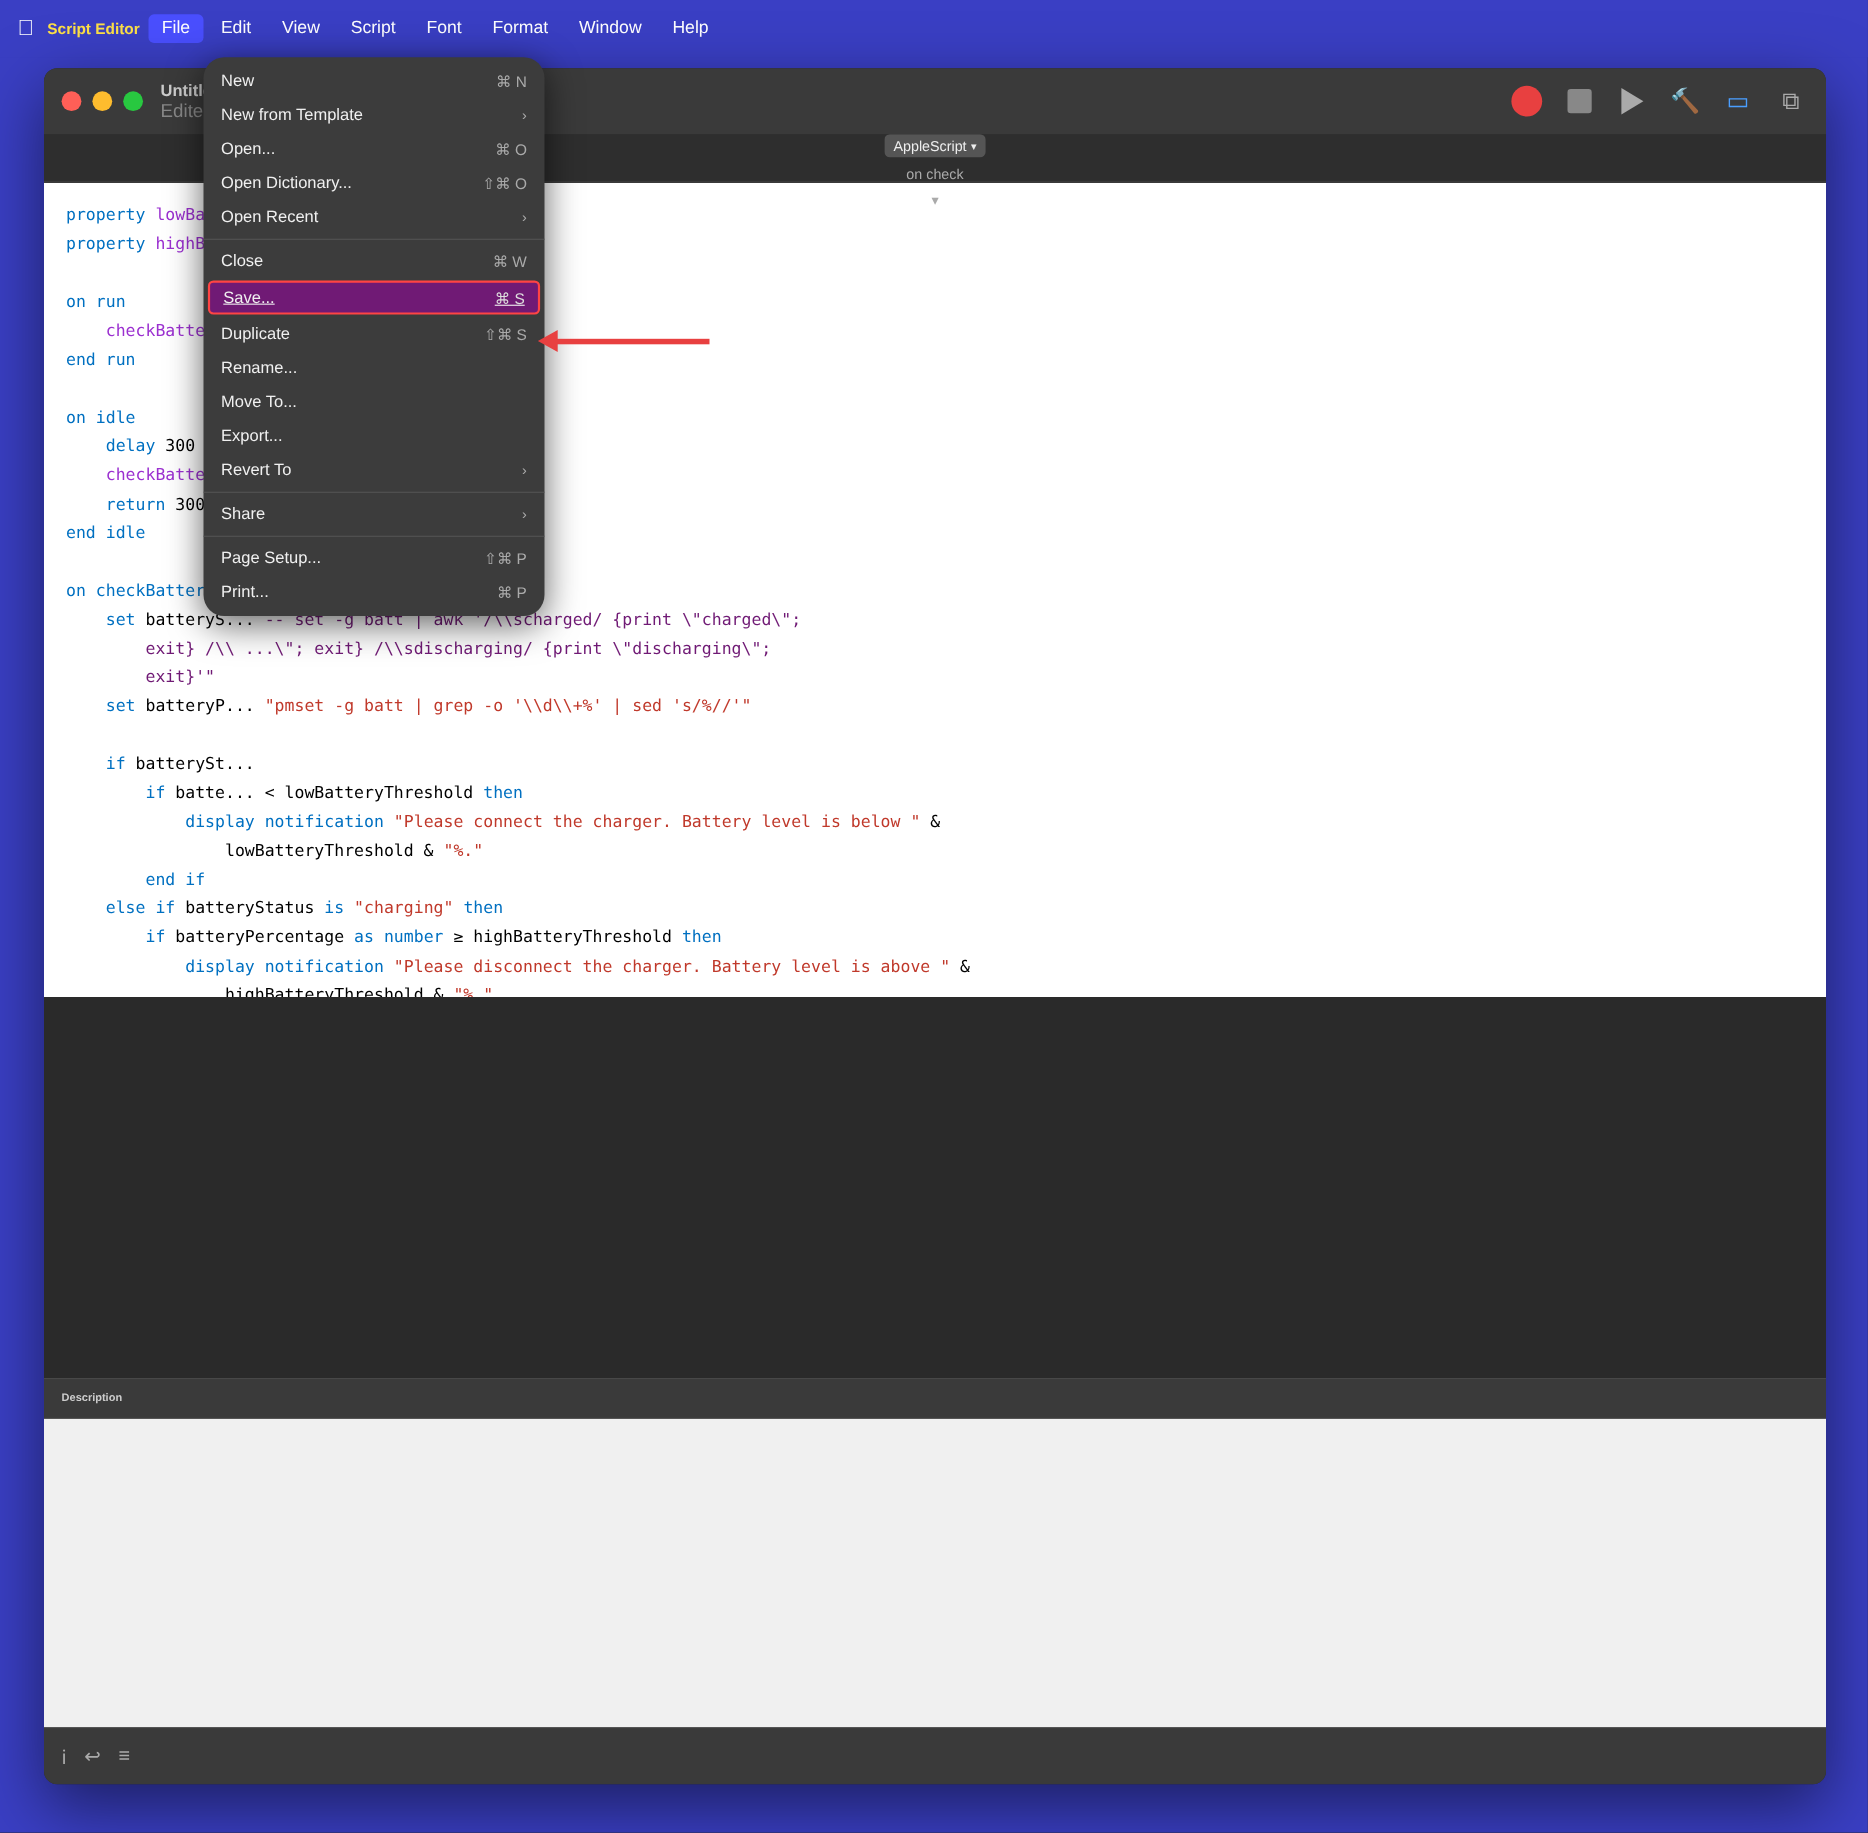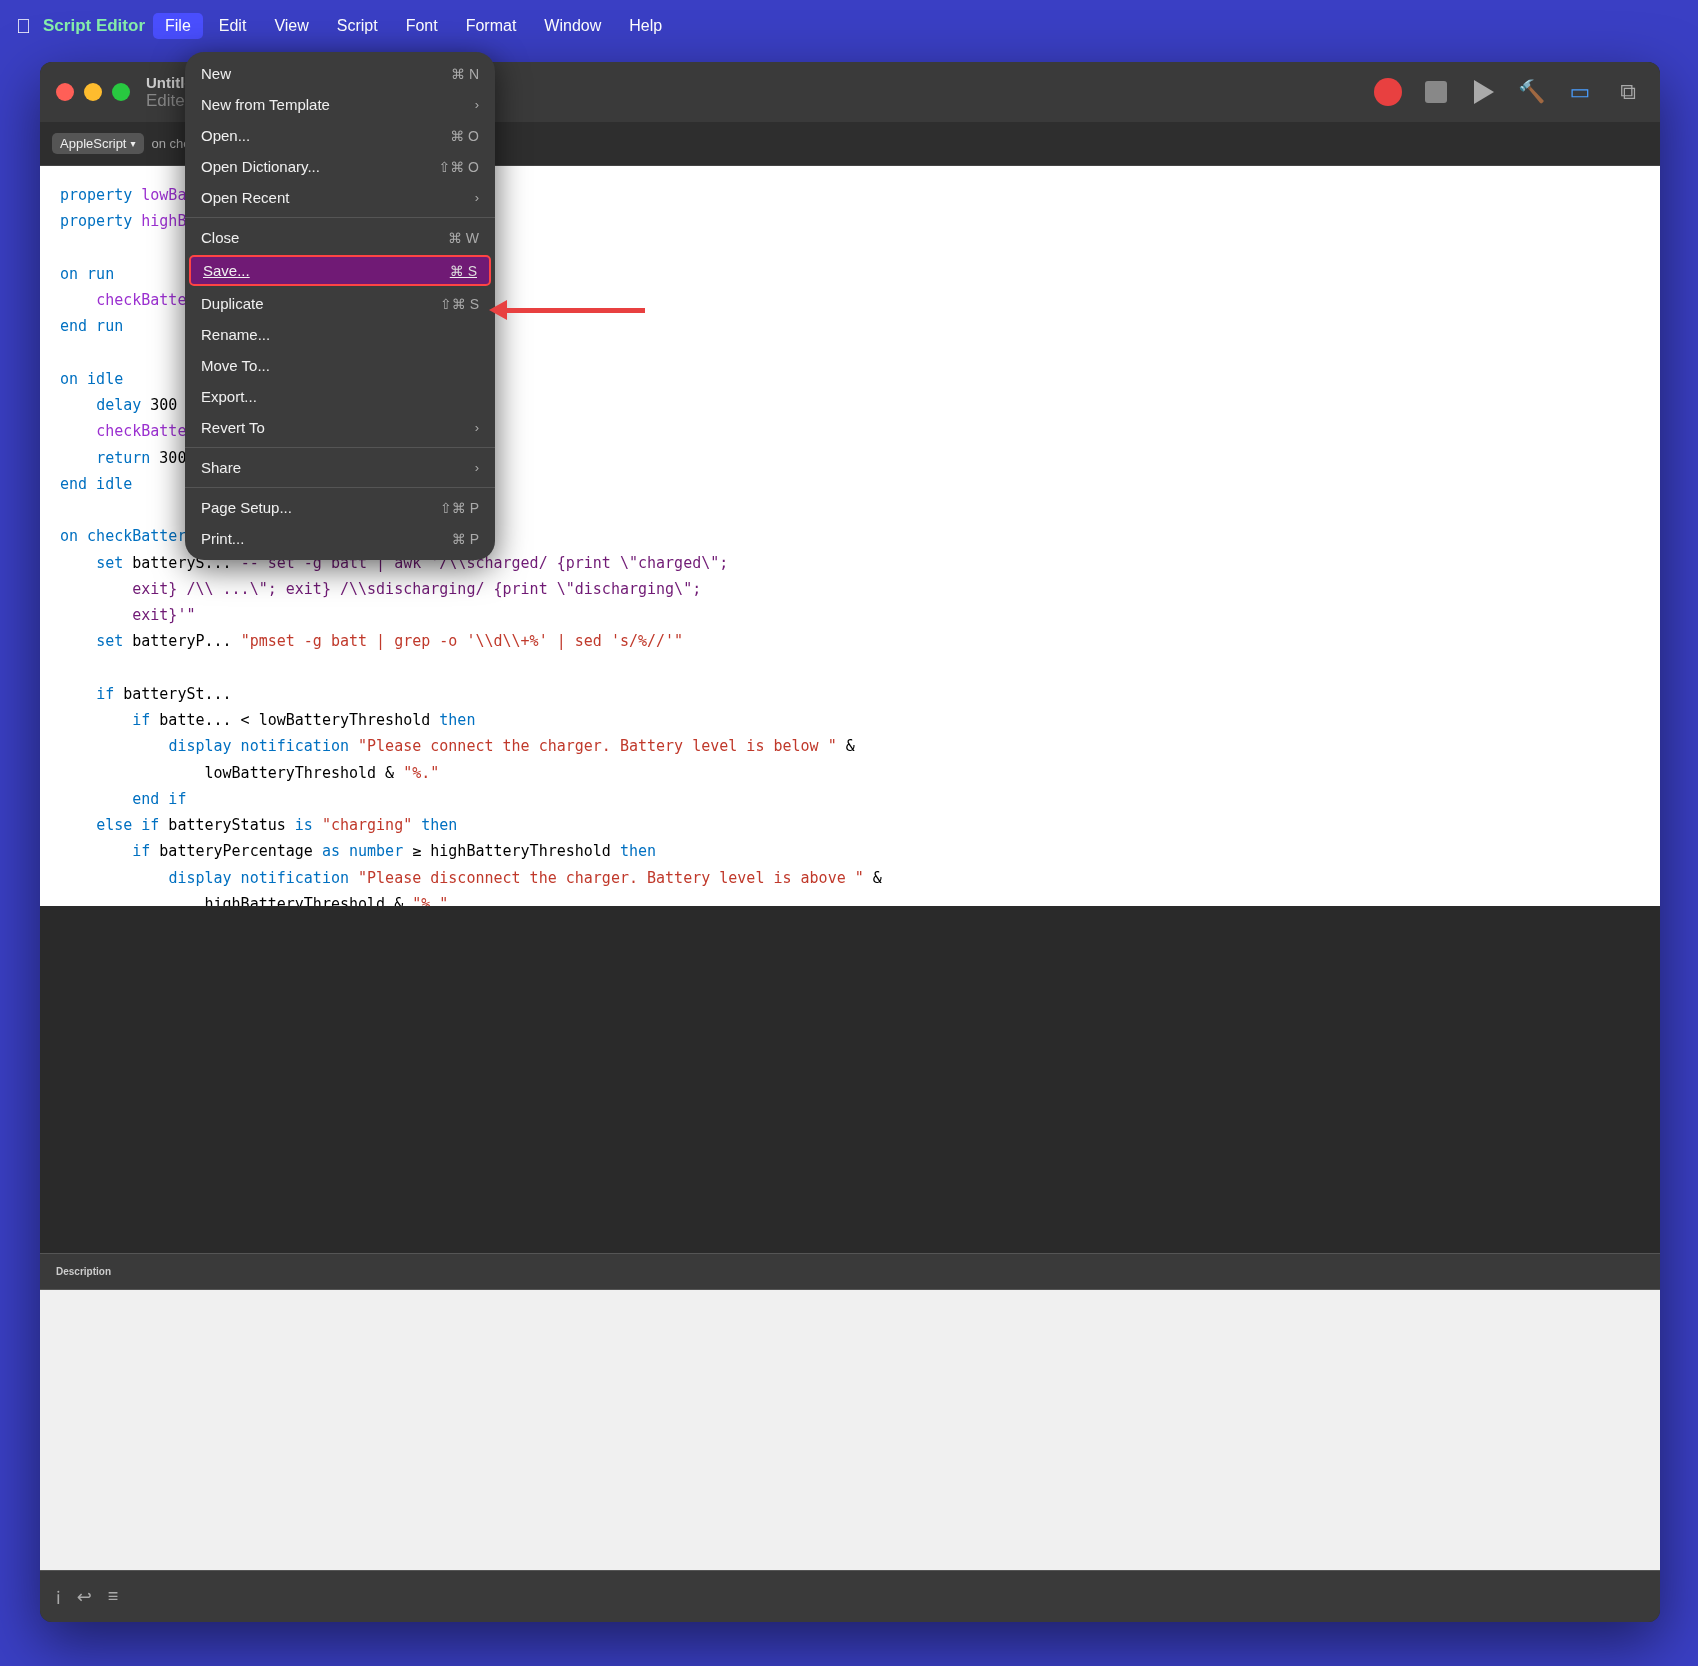--- a/index.html
+++ b/index.html
@@ -22,22 +22,22 @@
       padding: 0 16px;
       gap: 4px;
     }
     .menubar-apple {
       color: white;
       font-size: 20px;
       margin-right: 8px;
       cursor: pointer;
     }
     .menubar-app-name {
-      color: #86efac;
-      font-size: 17px;
+      color: #fde047;
+      font-size: 14px;
       font-weight: 600;
       margin-right: 4px;
     }
     .menubar-item {
       color: white;
       font-size: 16px;
       padding: 4px 12px;
       border-radius: 5px;
       cursor: pointer;
     }
@@ -139,20 +139,21 @@
 
     
     .script-toolbar {
       height: 44px;
       background: #2e2e2e;
       border-bottom: 1px solid #444;
       display: flex;
       align-items: center;
       padding: 0 12px;
       gap: 8px;
+      flex-direction: column;
     }
     .script-lang-select {
       background: #555;
       color: #eee;
       font-size: 13px;
       border-radius: 5px;
       padding: 3px 8px;
       display: flex;
       align-items: center;
       gap: 4px;

